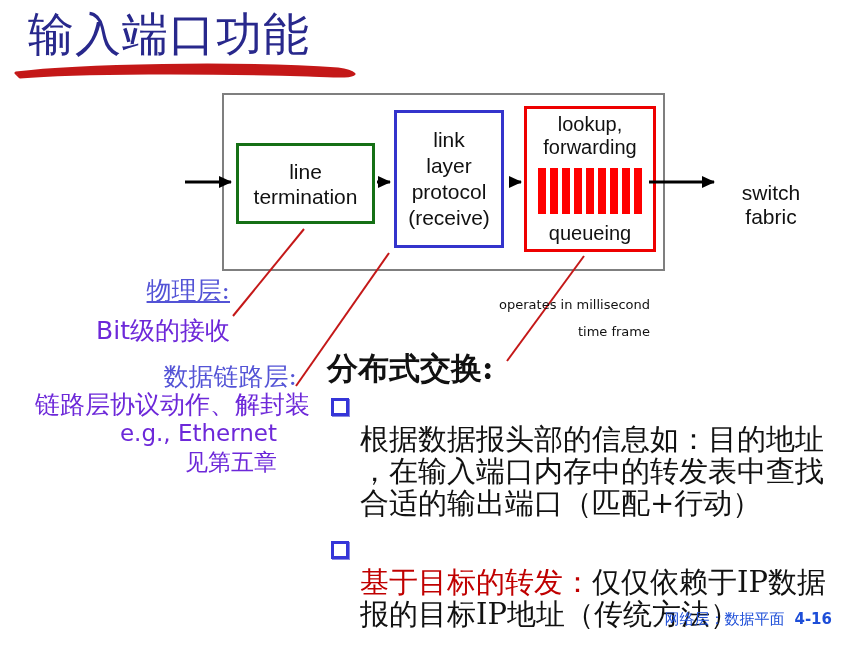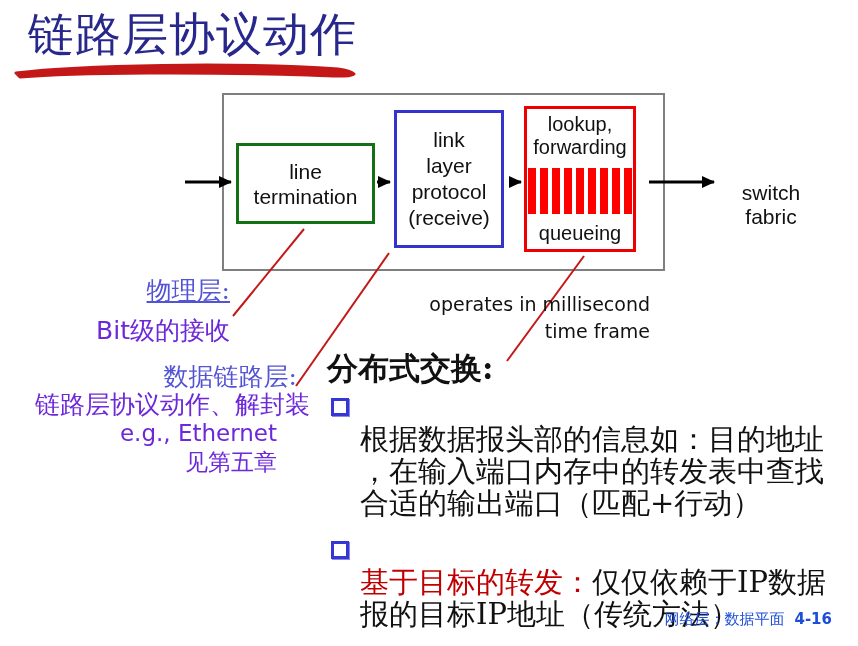--- a/index.html
+++ b/index.html
@@ -16,39 +16,39 @@
   .underline-svg{position:absolute; left:8px; top:56px; pointer-events:none;}
 
   
   .outerbox{position:absolute; left:222px; top:93px; width:443px; height:178px;
     border:2px solid #7f7f7f; background:#fff; box-sizing:border-box;}
   .dgbox{position:absolute; box-sizing:border-box; display:flex; flex-direction:column;
     align-items:center; justify-content:center; text-align:center;
     font-family:"Liberation Sans", sans-serif; color:#111; background:#fff;}
   .greenbox{left:236px; top:143px; width:139px; height:81px; border:3px solid #157015; font-size:21px; line-height:25px;}
   .bluebox{left:394px; top:110px; width:110px; height:138px; border:3px solid #3434cc; font-size:21px; line-height:26px;}
-  .redbox{left:524px; top:106px; width:112px; height:146px; border:3px solid #ee0000;
+  .redbox{left:524px; top:106px; width:132px; height:146px; border:3px solid #ee0000;
     justify-content:space-between; padding:4px 2px; font-size:20px; line-height:23px;}
   .pre{white-space:pre-line;}
   .qbars{display:flex; gap:4px; align-items:center; justify-content:center; height:46px;}
   .qbar{display:block; width:8px; height:46px; background:#ff0000;}
   .switchfabric{position:absolute; left:718px; top:156px; width:106px; text-align:center;
     font-family:"Liberation Sans", sans-serif; font-size:21px; line-height:24px; color:#111;margin-top:25px;}
 
   
   .overlay{position:absolute; left:0; top:0; pointer-events:none;}
 
   
   .lbl{position:absolute; text-align:right; font-size:25px; line-height:27px;}
   .lbl-blue{color:#5353d6;}
   .lbl-black{color:#6d28d9;}
   .comic{font-family:"DejaVu Sans", sans-serif;}
   .timing{
     position:absolute; left:400px; top:291px; width:250px; text-align:right;
-    font-family:"DejaVu Sans", sans-serif; font-size:19px; line-height:27px; color:#111;
+    font-family:"DejaVu Sans", sans-serif; font-size:13px; line-height:27px; color:#111;
     white-space:pre-line;
   }
 
   
   .heading{position:absolute; left:327px; top:348px; font-size:31px; font-weight:bold; color:#111;}
   .bullets{position:absolute; left:331px; top:391px; width:516px;}
   .bullet-item{position:relative; padding-left:29px; font-size:29px; line-height:32px;
     color:#111; margin-bottom:15px; white-space:pre-line;}
   .bullet-sq{position:absolute; left:0; top:7px; width:12px; height:12px;
     border:3px solid #3535d8; box-shadow:1px 1px 0 #8a8ae0; background:#fff;}
@@ -57,21 +57,21 @@
   
   .footer{position:absolute; left:600px; top:610px; width:232px; text-align:right;
     font-size:15px; color:#1d4ed8; white-space:nowrap;}
   .footer .page{font-family:"DejaVu Sans", sans-serif; font-weight:bold; font-size:15px; margin-left:10px;}
 </style>
 </head>
 <body>
 
 <div id="slide">
 
-  <div class="title">链路层协议动作</div>
+  <div class="title">输入端口功能</div>
   <svg class="underline-svg" width="352" height="30">
     <path d="M8,17 C70,9 230,6 330,13 C338,14 344,16 346,18
              C344,21 330,20 300,19 C200,16 70,16 12,21 Z" fill="#c41818" stroke="#c41818" stroke-width="3" stroke-linejoin="round"></path>
   </svg>
 
   <div class="outerbox"></div>
 
   <div class="dgbox greenbox">
     <div class="pre">line
 termination</div>

